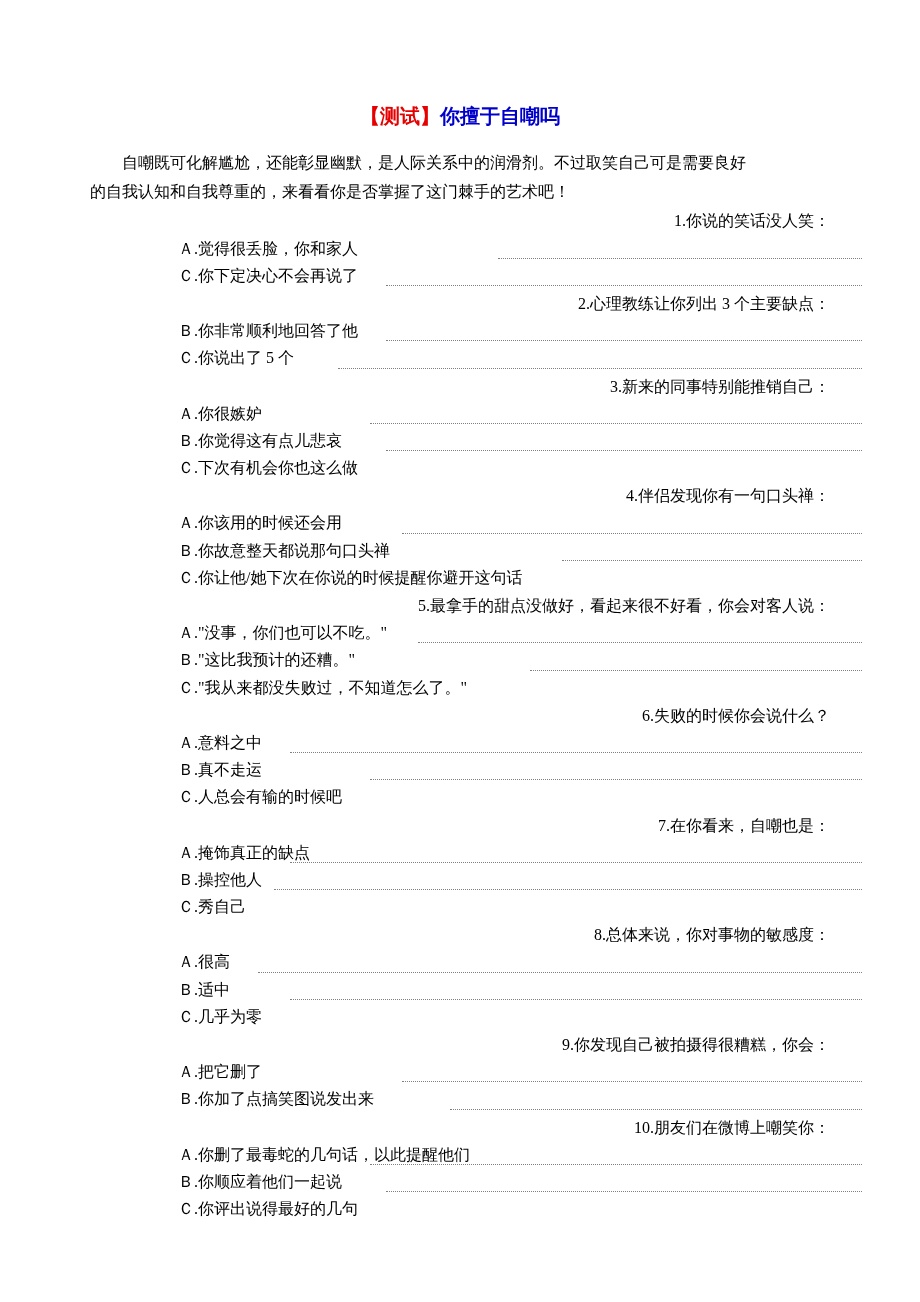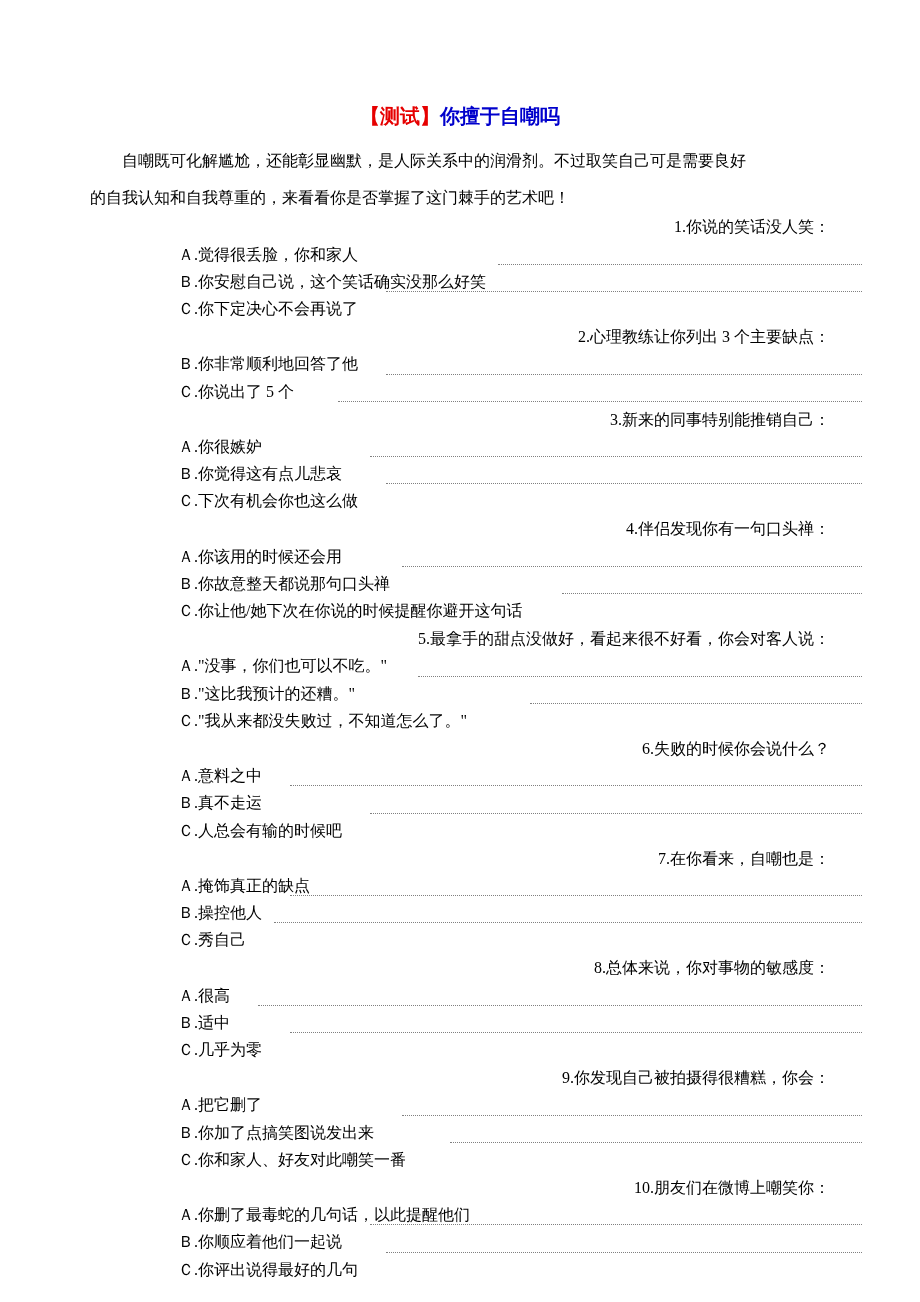--- a/index.html
+++ b/index.html
@@ -24,22 +24,21 @@
     }
     .title-red {
       color: #e60000;
     }
     .title-blue {
       color: #0000cc;
     }
     .intro {
       text-indent: 2em;
       line-height: 1.7;
-      margin-bottom: 8px;
-      font-family: Liberation Mono, monospace;
+      margin-bottom: 2px;
     }
     .intro-second {
       line-height: 1.7;
       margin-bottom: 2px;
     }
     .question {
       margin-top: 1px;
       line-height: 1.7;
       text-align: right;
     }
@@ -92,21 +91,20 @@
 <div class="title">
   <span class="title-red">【测试】</span><span class="title-blue">你擅于自嘲吗</span>
 </div>
 
 <div class="intro">自嘲既可化解尴尬，还能彰显幽默，是人际关系中的润滑剂。不过取笑自己可是需要良好</div>
 <div class="intro-second">的自我认知和自我尊重的，来看看你是否掌握了这门棘手的艺术吧！</div>
 
 <div class="q1">
   <div class="question">1.你说的笑话没人笑：</div>
   <div class="option">Ａ.觉得很丢脸，你和家人</div>
-  <div class="option">Ｂ.你安慰自己说，这个笑话确实没那么好笑</div>
   <div class="option">Ｃ.你下定决心不会再说了</div>
 </div>
 
 <div class="q2">
   <div class="question">2.心理教练让你列出 3 个主要缺点：</div>
   <div class="option">Ｂ.你非常顺利地回答了他</div>
   <div class="option">Ｃ.你说出了 5 个</div>
 </div>
 
 <div class="q3">
@@ -148,21 +146,20 @@
   <div class="question">8.总体来说，你对事物的敏感度：</div>
   <div class="option">Ａ.很高</div>
   <div class="option">Ｂ.适中</div>
   <div class="option">Ｃ.几乎为零</div>
 </div>
 
 <div class="q9">
   <div class="question">9.你发现自己被拍摄得很糟糕，你会：</div>
   <div class="option">Ａ.把它删了</div>
   <div class="option">Ｂ.你加了点搞笑图说发出来</div>
-  <div class="option">Ｃ.你和家人、好友对此嘲笑一番</div>
 </div>
 
 <div class="q10">
   <div class="question">10.朋友们在微博上嘲笑你：</div>
   <div class="option">Ａ.你删了最毒蛇的几句话，以此提醒他们</div>
   <div class="option">Ｂ.你顺应着他们一起说</div>
   <div class="option">Ｃ.你评出说得最好的几句</div>
 </div>
 
 </body></html>

